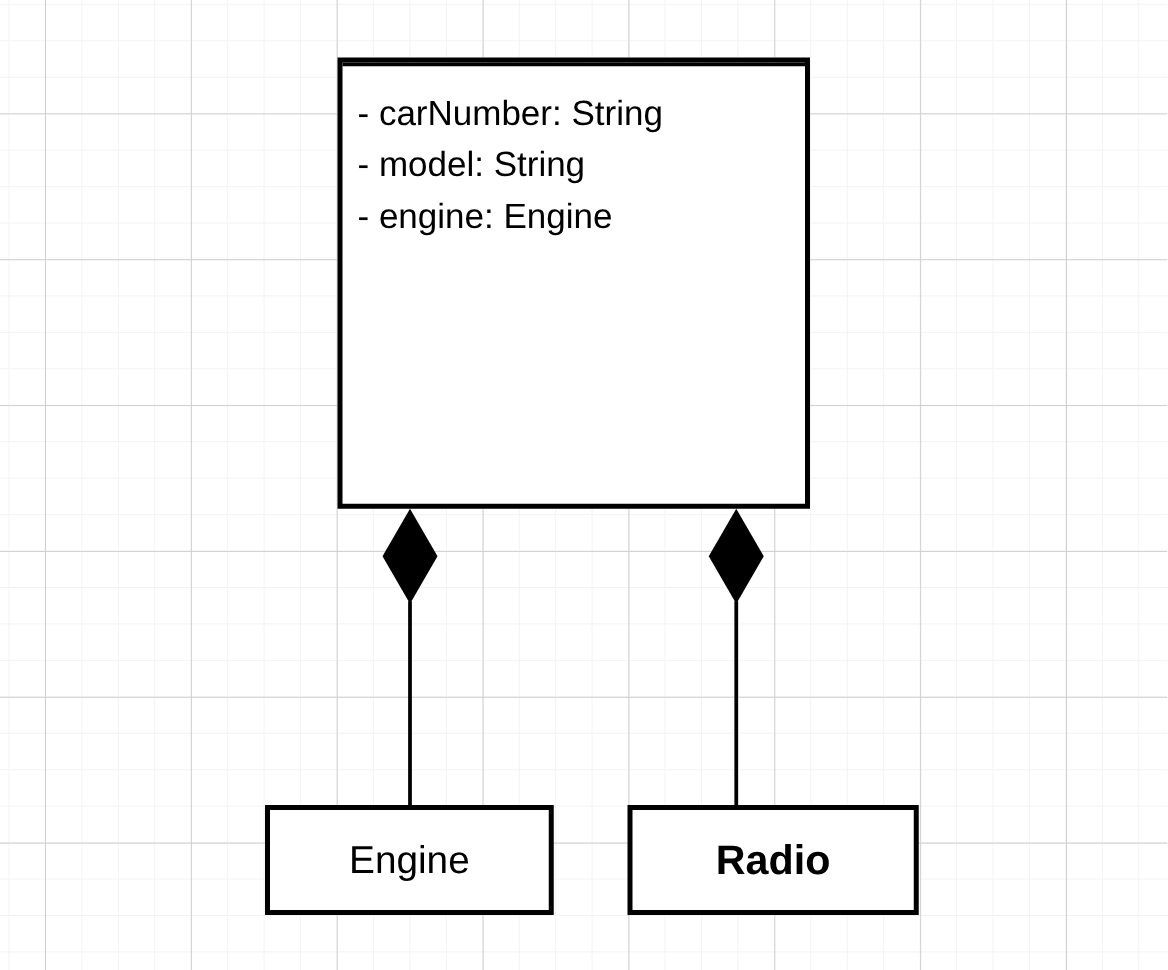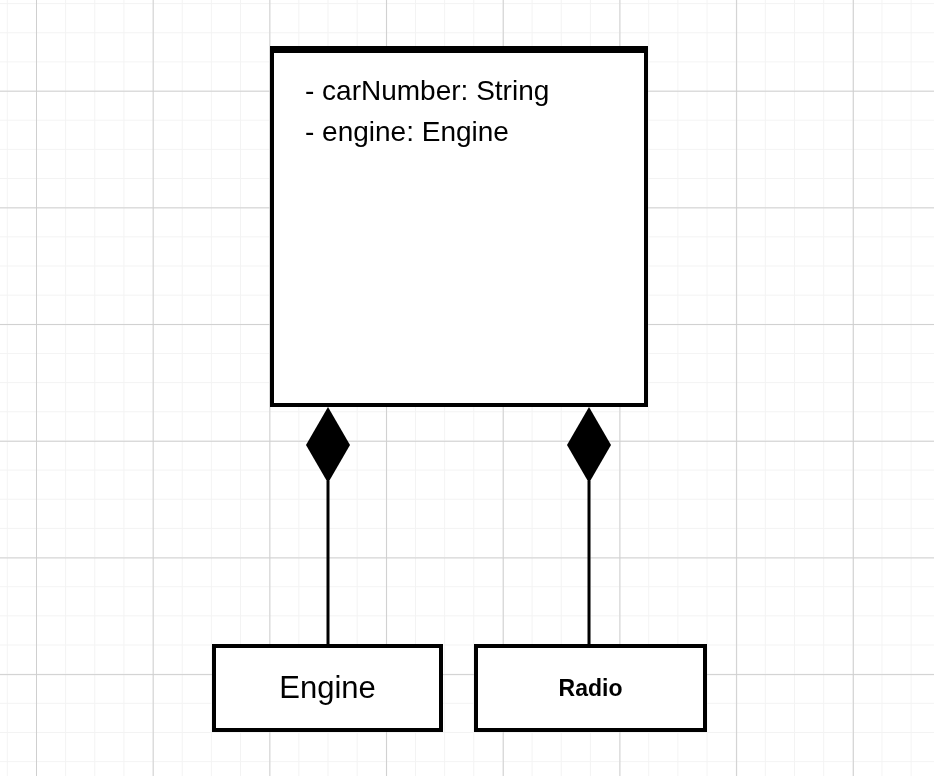--- a/index.html
+++ b/index.html
@@ -79,39 +79,39 @@
     background: #161616;
     border-bottom: 1px solid #555;
   }
 
   .car-attrs {
     height: 196px;
     border-top: 3px solid var(--stroke);
     padding: 17px 0 0 12px;
     font-size: 28px;
   }
-  .car-attrs .member-row { line-height: 41px; white-space: pre; margin-left: 19px; }
+  .car-attrs .member-row { line-height: 41px; white-space: pre; }
 
   .car-methods {
     height: 87px;
     border-top: 3px solid var(--stroke);
     padding: 28px 0 0 12px;
     font-size: 28px;
   }
   .car-methods .member-row { line-height: 41px; white-space: pre; }
 
   .engine-class {
     left: 212px; top: 644px; width: 231px; height: 88px;
     display: flex; align-items: center; justify-content: center;
     font-weight: normal; font-size: 31px;
   }
   .radio-class {
-    left: 474px; top: 644px; width: 233px; height: 88px;
+    left: 502px; top: 644px; width: 233px; height: 88px;
     display: flex; align-items: center; justify-content: center;
-    font-weight: bold; font-size: 23px;
+    font-weight: bold; font-size: 33px;
   }
 </style>
 </head>
 <body>
 
 <div class="canvas">
 
   <svg class="edges" viewBox="0 0 934 776" xmlns="http://www.w3.org/2000/svg">
     <g>
       <line x1="328" y1="481" x2="328" y2="646" stroke="#000" stroke-width="3"></line>
@@ -119,20 +119,21 @@
     </g>
     <g>
       <line x1="589" y1="481" x2="589" y2="646" stroke="#000" stroke-width="3"></line>
       <polygon points="589,407 611,445 589,483 567,445" fill="#000"></polygon>
     </g>
   </svg>
 
   <div class="uml-class car-class">
     <div class="car-attrs">
       <div class="member-row">- carNumber: String</div>
+      <div class="member-row">- model: String</div>
       <div class="member-row">- engine: Engine</div>
     </div>
   </div>
 
   <div class="uml-class engine-class">
     <span>Engine</span>
   </div>
 
   <div class="uml-class radio-class">
     <span>Radio</span>

